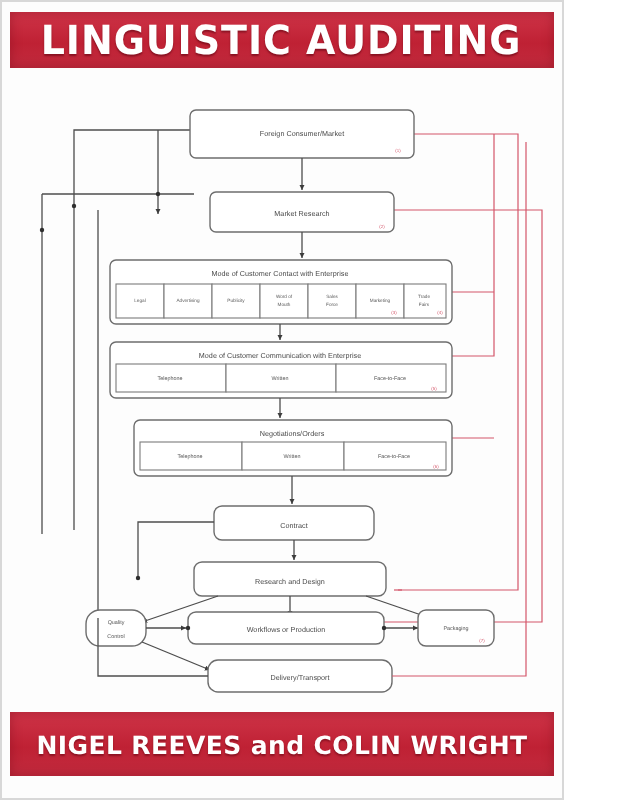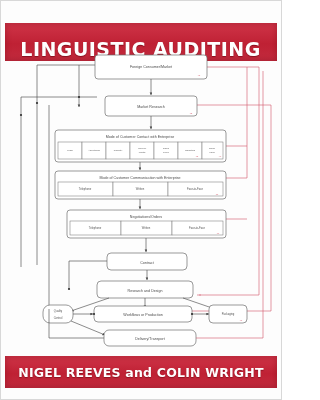--- a/index.html
+++ b/index.html
@@ -15,21 +15,21 @@
     box-sizing:border-box;
   }
   
   .band{
     position:absolute;left:4px;right:4px;
     background:#c8293c;
     background-image:linear-gradient(180deg,#cf3448 0%, #bf2134 55%, #c22b3e 100%);
     display:flex;align-items:center;justify-content:center;
     box-shadow:inset 0 0 6px rgba(120,10,25,.45);
   }
-  .band-title{top:22px;height:38px;align-items:flex-end;}
+  .band-title{top:5px;height:28px;}
   .band-authors{top:355px;height:32px;}
   .title-text{
     color:#ffffff;
     font-family:"DejaVu Sans", sans-serif;
     font-weight:bold;
     font-size:20px;
     letter-spacing:.5px;
     white-space:nowrap;
     text-shadow:0 1px 1px rgba(90,0,14,.55);
     transform:scaleX(.95);

